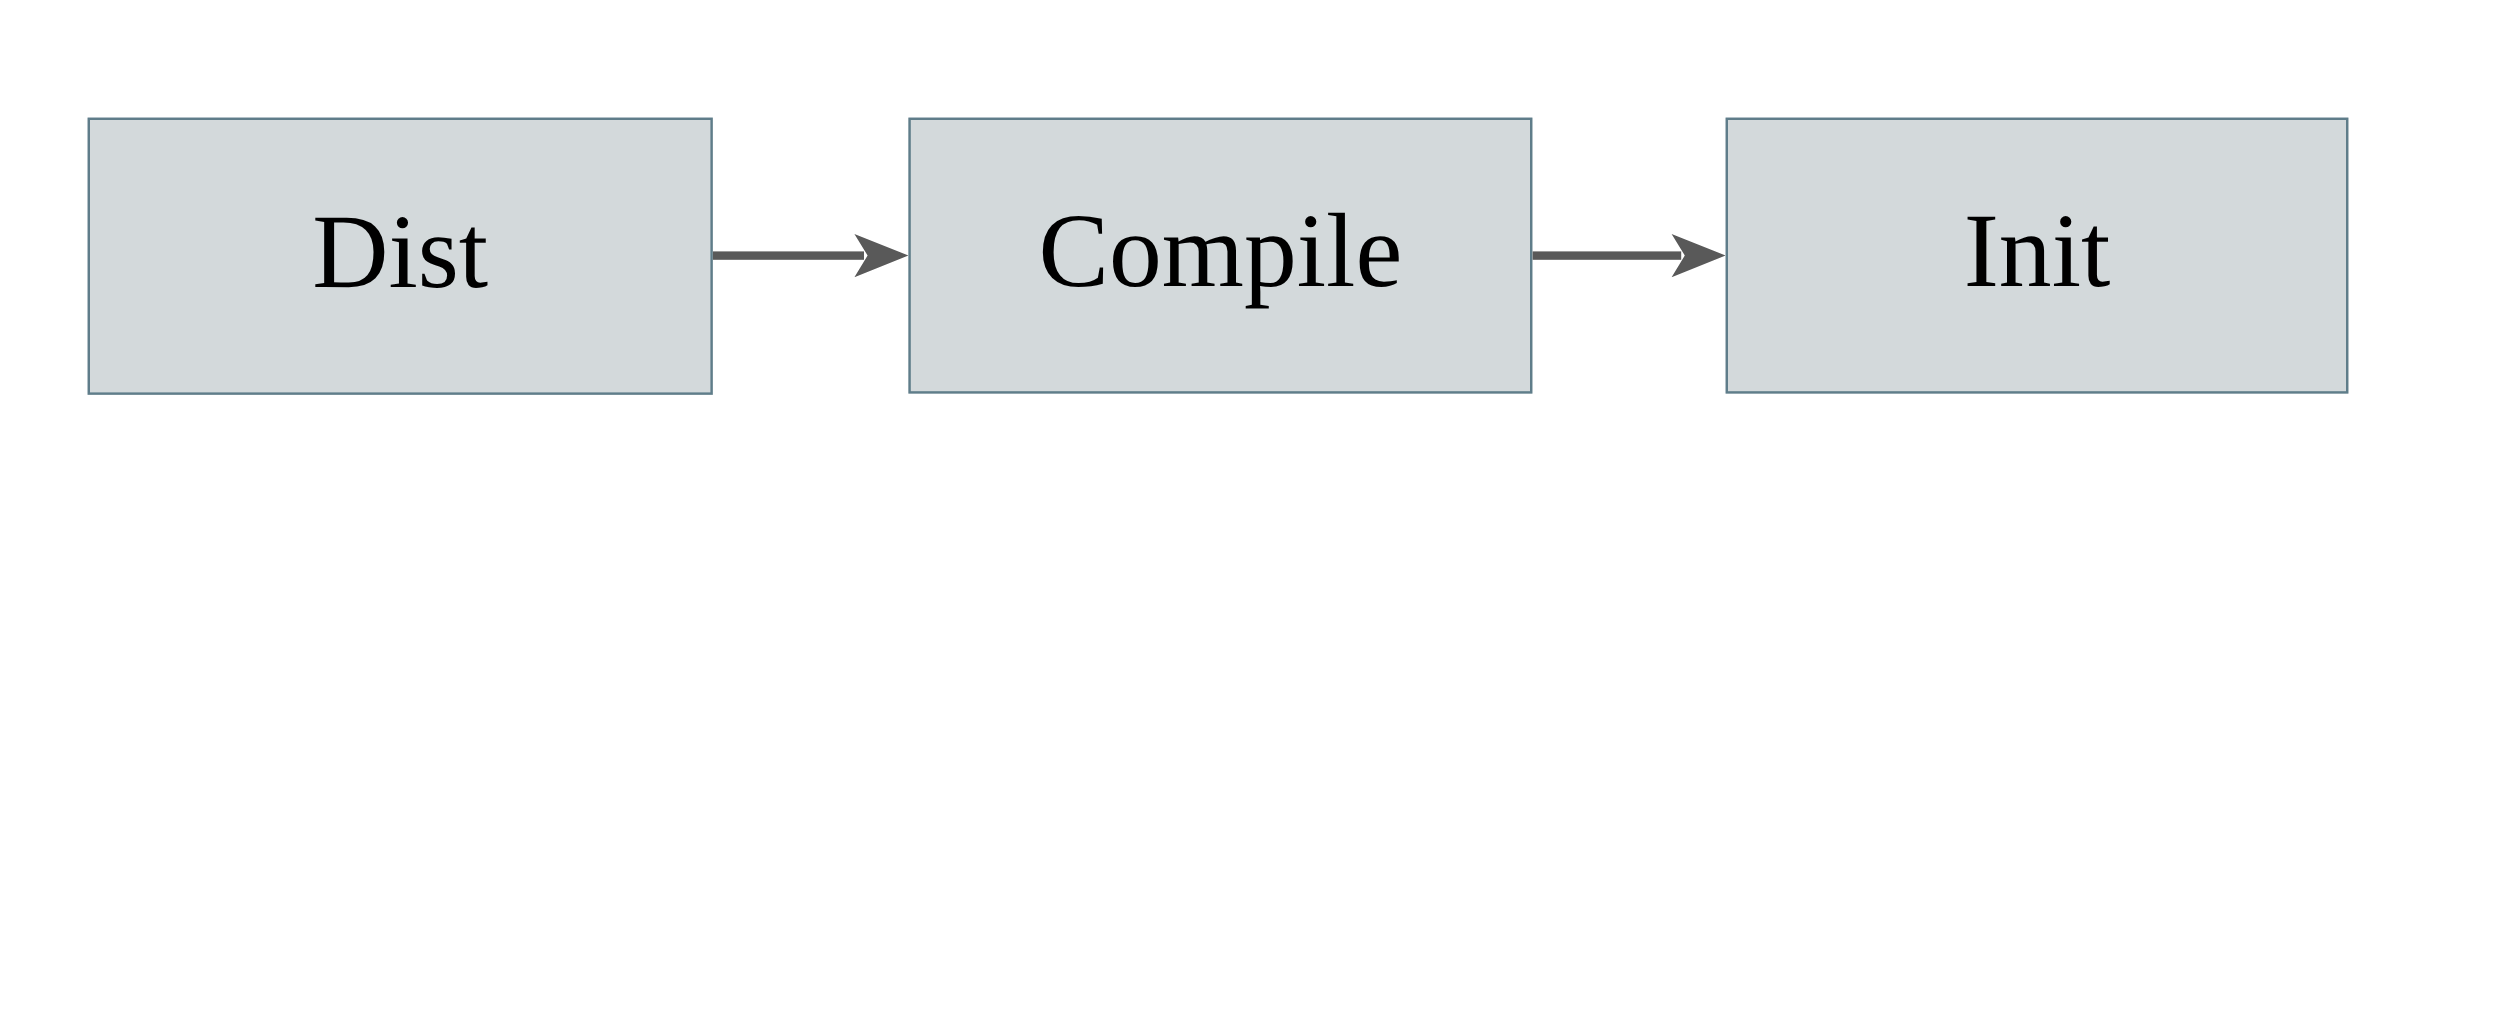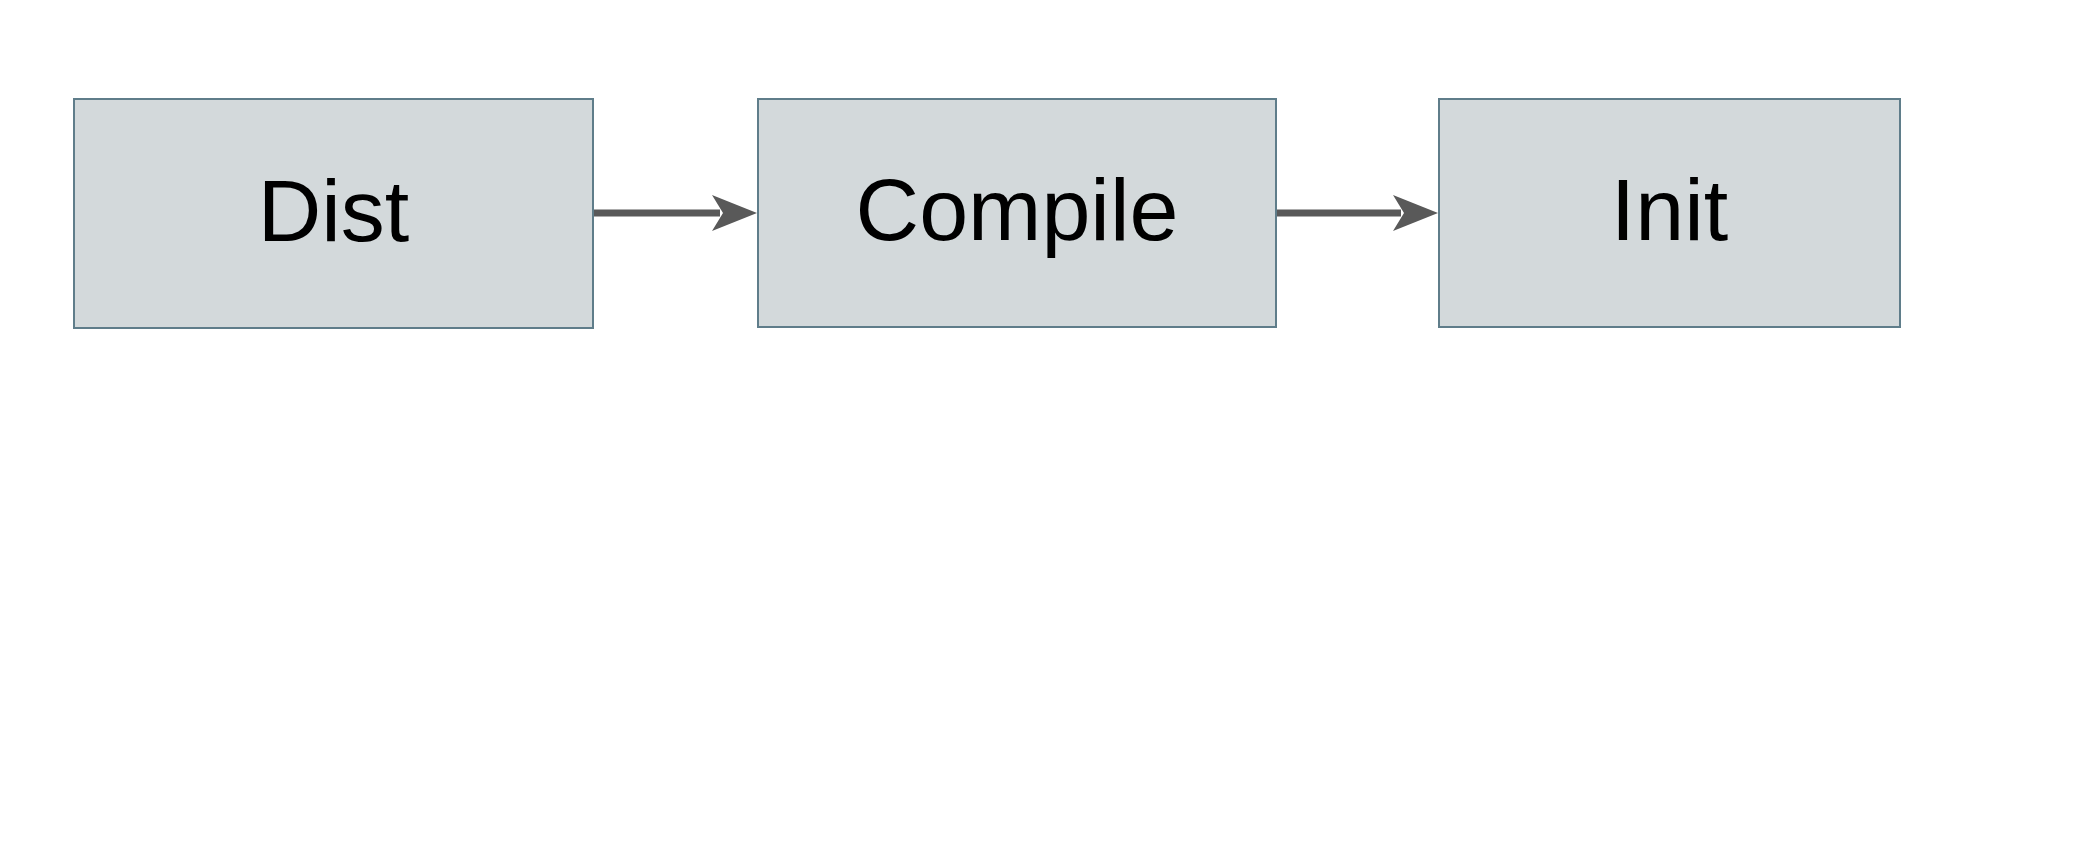--- a/index.html
+++ b/index.html
@@ -7,40 +7,41 @@
     padding: 0;
     background: #ffffff;
     font-family: "Liberation Sans", "DejaVu Sans", sans-serif;
   }
   .canvas {
     position: relative;
     width: 2078px;
     height: 848px;
     background: var(--canvas-bg, #ffffff);
     overflow: hidden;
+    font-family: Liberation Serif, serif;
   }
   .node {
     position: absolute;
     box-sizing: border-box;
     background: var(--node-fill, #d3d9db);
     border: 2px solid var(--node-border, #5f7d8a);
     display: flex;
     align-items: center;
     justify-content: center;
   }
   .node-label {
     font-size: 88px;
     line-height: 1;
     color: var(--label-color, #000000);
     white-space: nowrap;
     padding-bottom: 6px;
   }
   .node-dist    { left: 73px;   top: 98px;  width: 521px; height: 231px; }
   .node-compile { left: 757px;  top: 98px;  width: 520px; height: 230px; }
-  .node-init    { left: 1438px; top: 98px;  width: 463px; height: 230px; }
+  .node-init    { left: 1438px; top: 98px;  width: 519px; height: 230px; }
   .node-clean   { left: 749px;  top: 513px; width: 526px; height: 230px; }
   .edge {
     position: absolute;
     display: block;
   }
   .edge-1 { left: 594px;  top: 195px; }
   .edge-2 { left: 1277px; top: 195px; }
 </style>
 </head>
 <body>

